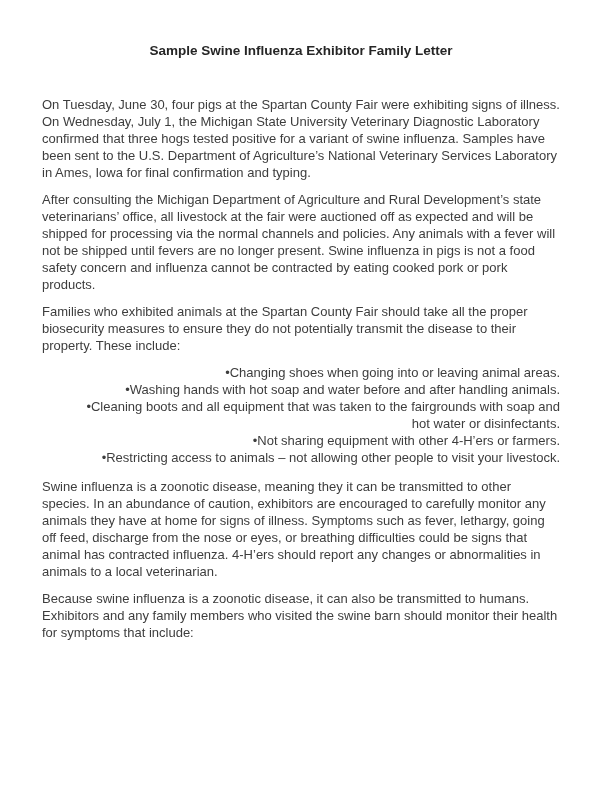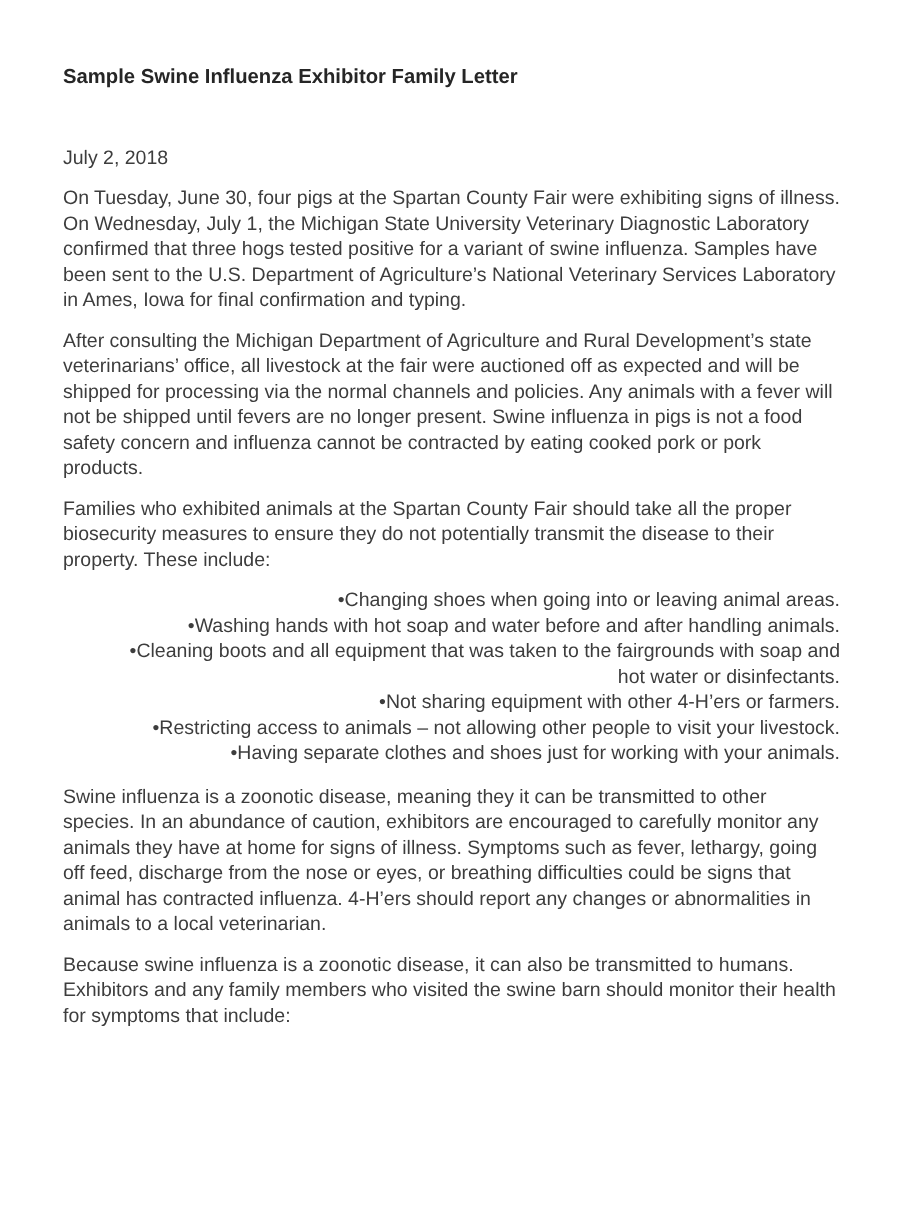--- a/index.html
+++ b/index.html
@@ -19,21 +19,21 @@
   .page {
     box-sizing: border-box;
     width: 600px;
     height: 809px;
     padding: 42px 40px 0 42px;
     background: #ffffff;
   }
   .letter-title {
     font-size: 13.5px;
     font-weight: bold;
-    text-align: left;
+    text-align: center;
     color: #262626;
     margin: 0 0 37px 0;
     line-height: 17px;
   }
   p {
     margin: 0 0 10px 0;
   }
   .date-line {
     margin-bottom: 10px;
   }
@@ -56,36 +56,34 @@
     color: #3d3d3d;
   }
 </style>
 </head>
 <body>
 
 <div class="page">
 
   <h1 class="letter-title">Sample Swine Influenza Exhibitor Family Letter</h1>
 
-  <p class="date-line">July 2, 2018</p>
 
 
   <p>On Tuesday, June 30, four pigs at the Spartan County Fair were exhibiting signs of illness. On Wednesday, July 1, the Michigan State University Veterinary Diagnostic Laboratory confirmed that three hogs tested positive for a variant of swine influenza. Samples have been sent to the U.S. Department of Agriculture’s National Veterinary Services Laboratory in Ames, Iowa for final confirmation and typing.</p>
 
   <p>After consulting the Michigan Department of Agriculture and Rural Development’s state veterinarians’ office, all livestock at the fair were auctioned off as expected and will be shipped for processing via the normal channels and policies. Any animals with a fever will not be shipped until fevers are no longer present. Swine influenza in pigs is not a food safety concern and influenza cannot be contracted by eating cooked pork or pork products.</p>
 
   <p>Families who exhibited animals at the Spartan County Fair should take all the proper biosecurity measures to ensure they do not potentially transmit the disease to their property. These include:</p>
 
   <ul class="letter-list">
     <li>Changing shoes when going into or leaving animal areas.</li>
     <li>Washing hands with hot soap and water before and after handling animals.</li>
     <li>Cleaning boots and all equipment that was taken to the fairgrounds with soap and hot water or disinfectants.</li>
     <li>Not sharing equipment with other 4-H’ers or farmers.</li>
     <li>Restricting access to animals – not allowing other people to visit your livestock.</li>
-    <li>Having separate clothes and shoes just for working with your animals.</li>
   </ul>
 
   <p>Swine influenza is a zoonotic disease, meaning they it can be transmitted to other species. In an abundance of caution, exhibitors are encouraged to carefully monitor any animals they have at home for signs of illness. Symptoms such as fever, lethargy, going off feed, discharge from the nose or eyes, or breathing difficulties could be signs that animal has contracted influenza. 4-H’ers should report any changes or abnormalities in animals to a local veterinarian.</p>
 
   <p>Because swine influenza is a zoonotic disease, it can also be transmitted to humans. Exhibitors and any family members who visited the swine barn should monitor their health for symptoms that include:</p>
 
 
 </div>
 
 </body></html>

